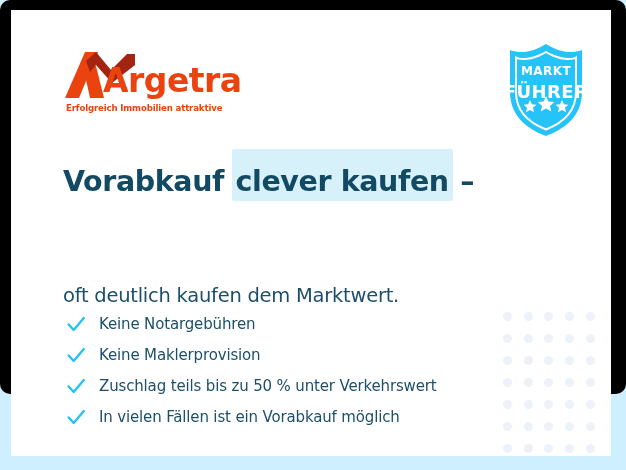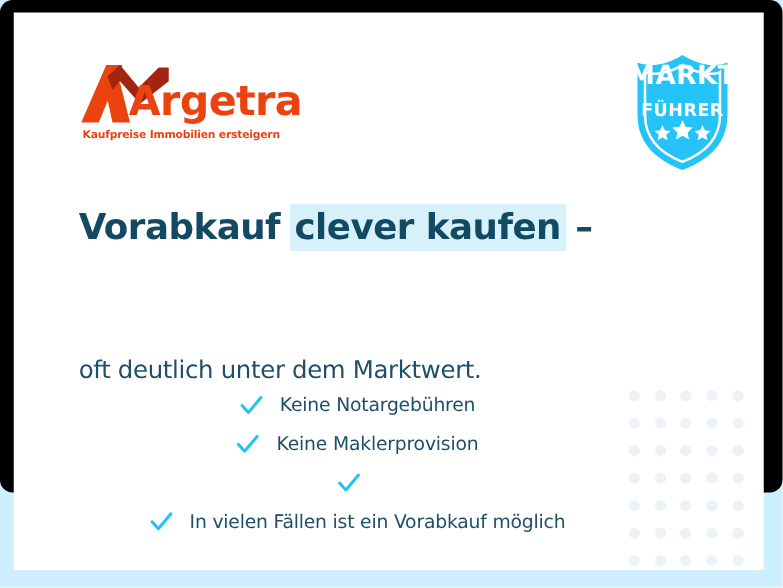--- a/index.html
+++ b/index.html
@@ -102,44 +102,44 @@
   #badge-text-top, #badge-text-bottom {
     position: absolute;
     width: 100%;
     text-align: center;
     color: #ffffff;
     font-family: "DejaVu Sans", sans-serif;
     font-weight: bold;
     letter-spacing: 0.4px;
   }
   #badge-text-top {
-    top: 6px;
-    font-size: 21px;
+    top: 22px;
+    font-size: 12px;
   }
   #badge-text-bottom {
     top: 39px;
-    font-size: 14px;
+    font-size: 18px;
   }
 
   
   #headline {
     position: absolute;
     left: 52px;
     top: 134px;
     width: 470px;
     font-family: "DejaVu Sans", sans-serif;
     font-weight: bold;
     font-size: 28.5px;
     line-height: 37px;
     color: #134a63;
     letter-spacing: -0.4px;
   }
   .hl-mark {
     background: #d7f1fb;
-    padding: 2px 4px 3px 4px;
+    padding: 16px 4px 3px 4px;
     margin: 0 -2px;
     border-radius: 2px;
   }
 
   
   #subhead {
     position: absolute;
     left: 52px;
     top: 224px;
     width: 480px;
@@ -154,21 +154,20 @@
   #bullets {
     position: absolute;
     left: 54px;
     top: 298px;
     width: 440px;
   }
   .bullet-row {
     display: flex;
     align-items: center;
     height: 31px;
-    justify-content: center;
   }
   .check-icon {
     flex: 0 0 auto;
     width: 22px;
     height: 22px;
     margin-right: 12px;
     display: block;
   }
   .bullet-label {
     font-family: "DejaVu Sans", sans-serif;
@@ -224,21 +223,21 @@
 
     <div id="logo">
       <svg id="logo-mark" width="78" height="52" viewBox="0 0 78 52">
 
         <polygon points="0,46 20,0 33,0 14,46" fill="#ea4310"></polygon>
         <polygon points="18,14 31,14 39,46 25,46" fill="#ea4310"></polygon>
 
         <polygon points="21,9 31,0 46,18 62,2 70,2 70,13 47,31 31,13 25,20" fill="#a32410"></polygon>
       </svg>
       <div id="logo-word">Argetra</div>
-      <div id="logo-tagline">Kaufpreise Immobilien ersteigern</div>
+      <div id="logo-tagline">Erfolgreich Immobilien attraktive</div>
     </div>
 
     <div id="badge">
       <svg width="92" height="96" viewBox="0 0 92 96">
         <path d="M46 2
                  C 46 2, 34 10, 22 10
                  C 14 10, 10 8, 10 8
                  L 10 50
                  C 10 76, 30 88, 46 94
                  C 62 88, 82 76, 82 50
@@ -264,40 +263,41 @@
       <div id="badge-text-top">MARKT</div>
       <div id="badge-text-bottom">FÜHRER</div>
     </div>
 
     <h1 id="headline">
       <span>Vorabkauf </span><span class="hl-mark">clever kaufen</span><span> –</span><br>
     </h1>
 
     <p id="subhead">
       <br>
-      <span>oft deutlich unter dem Marktwert.</span>
+      <span>oft deutlich kaufen dem Marktwert.</span>
     </p>
 
     <ul id="bullets" style="list-style:none;margin:0;padding:0;">
         <li class="bullet-row">
           <svg class="check-icon" viewBox="0 0 24 24" fill="none" stroke="#22c2f4" stroke-width="2.6" stroke-linecap="round" stroke-linejoin="round">
             <polyline points="4,12.5 9.5,18.5 20.5,5.5"></polyline>
           </svg>
           <span class="bullet-label">Keine Notargebühren</span>
         </li>
         <li class="bullet-row">
           <svg class="check-icon" viewBox="0 0 24 24" fill="none" stroke="#22c2f4" stroke-width="2.6" stroke-linecap="round" stroke-linejoin="round">
             <polyline points="4,12.5 9.5,18.5 20.5,5.5"></polyline>
           </svg>
           <span class="bullet-label">Keine Maklerprovision</span>
         </li>
         <li class="bullet-row">
           <svg class="check-icon" viewBox="0 0 24 24" fill="none" stroke="#22c2f4" stroke-width="2.6" stroke-linecap="round" stroke-linejoin="round">
             <polyline points="4,12.5 9.5,18.5 20.5,5.5"></polyline>
           </svg>
+          <span class="bullet-label">Zuschlag teils bis zu 50 % unter Verkehrswert</span>
         </li>
         <li class="bullet-row">
           <svg class="check-icon" viewBox="0 0 24 24" fill="none" stroke="#22c2f4" stroke-width="2.6" stroke-linecap="round" stroke-linejoin="round">
             <polyline points="4,12.5 9.5,18.5 20.5,5.5"></polyline>
           </svg>
           <span class="bullet-label">In vielen Fällen ist ein Vorabkauf möglich</span>
         </li>
       </ul>
 
   </div>

